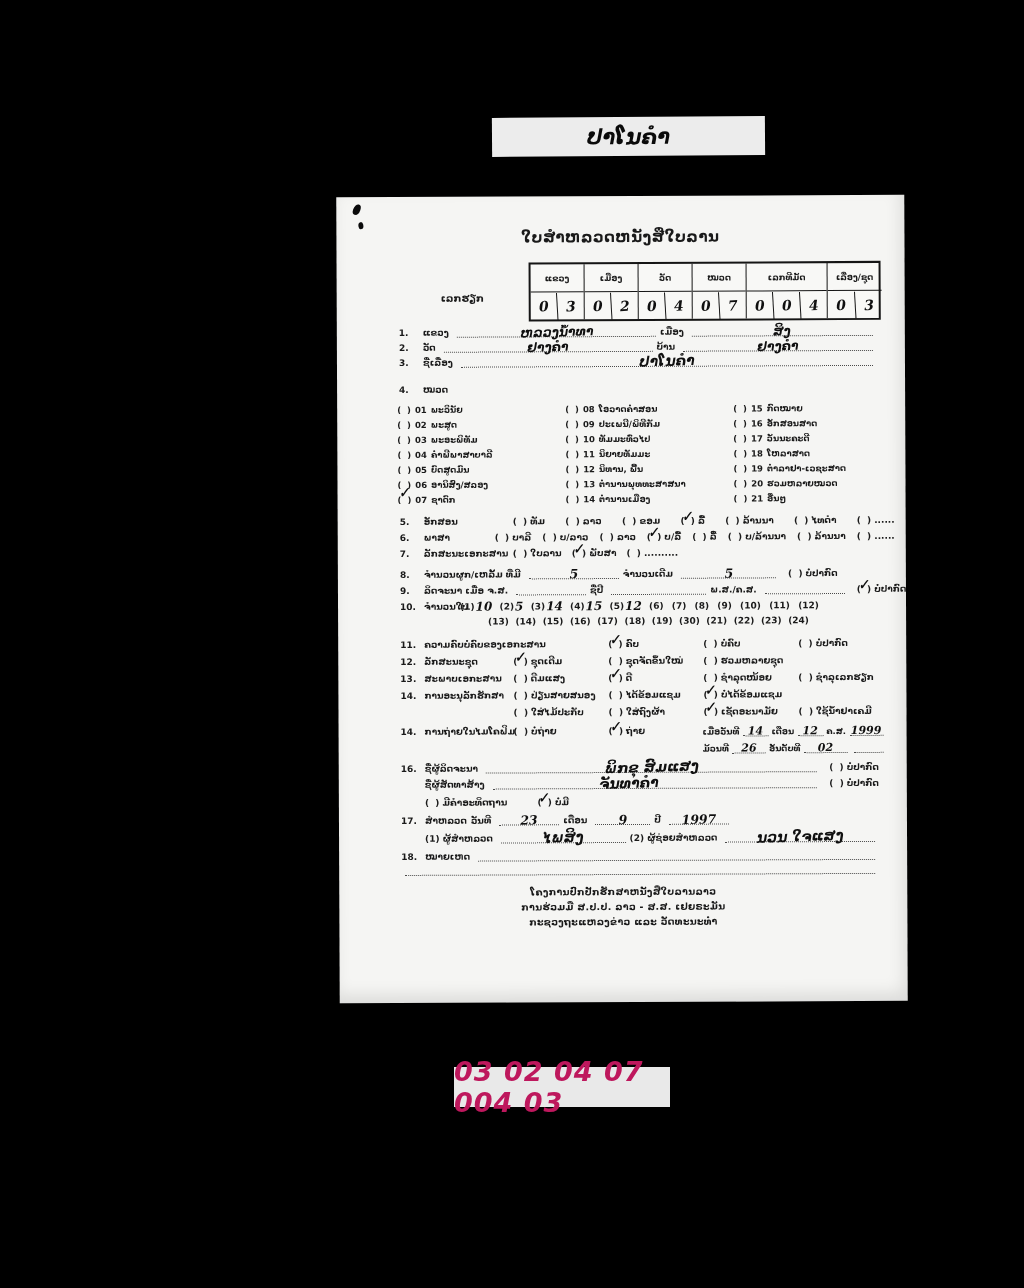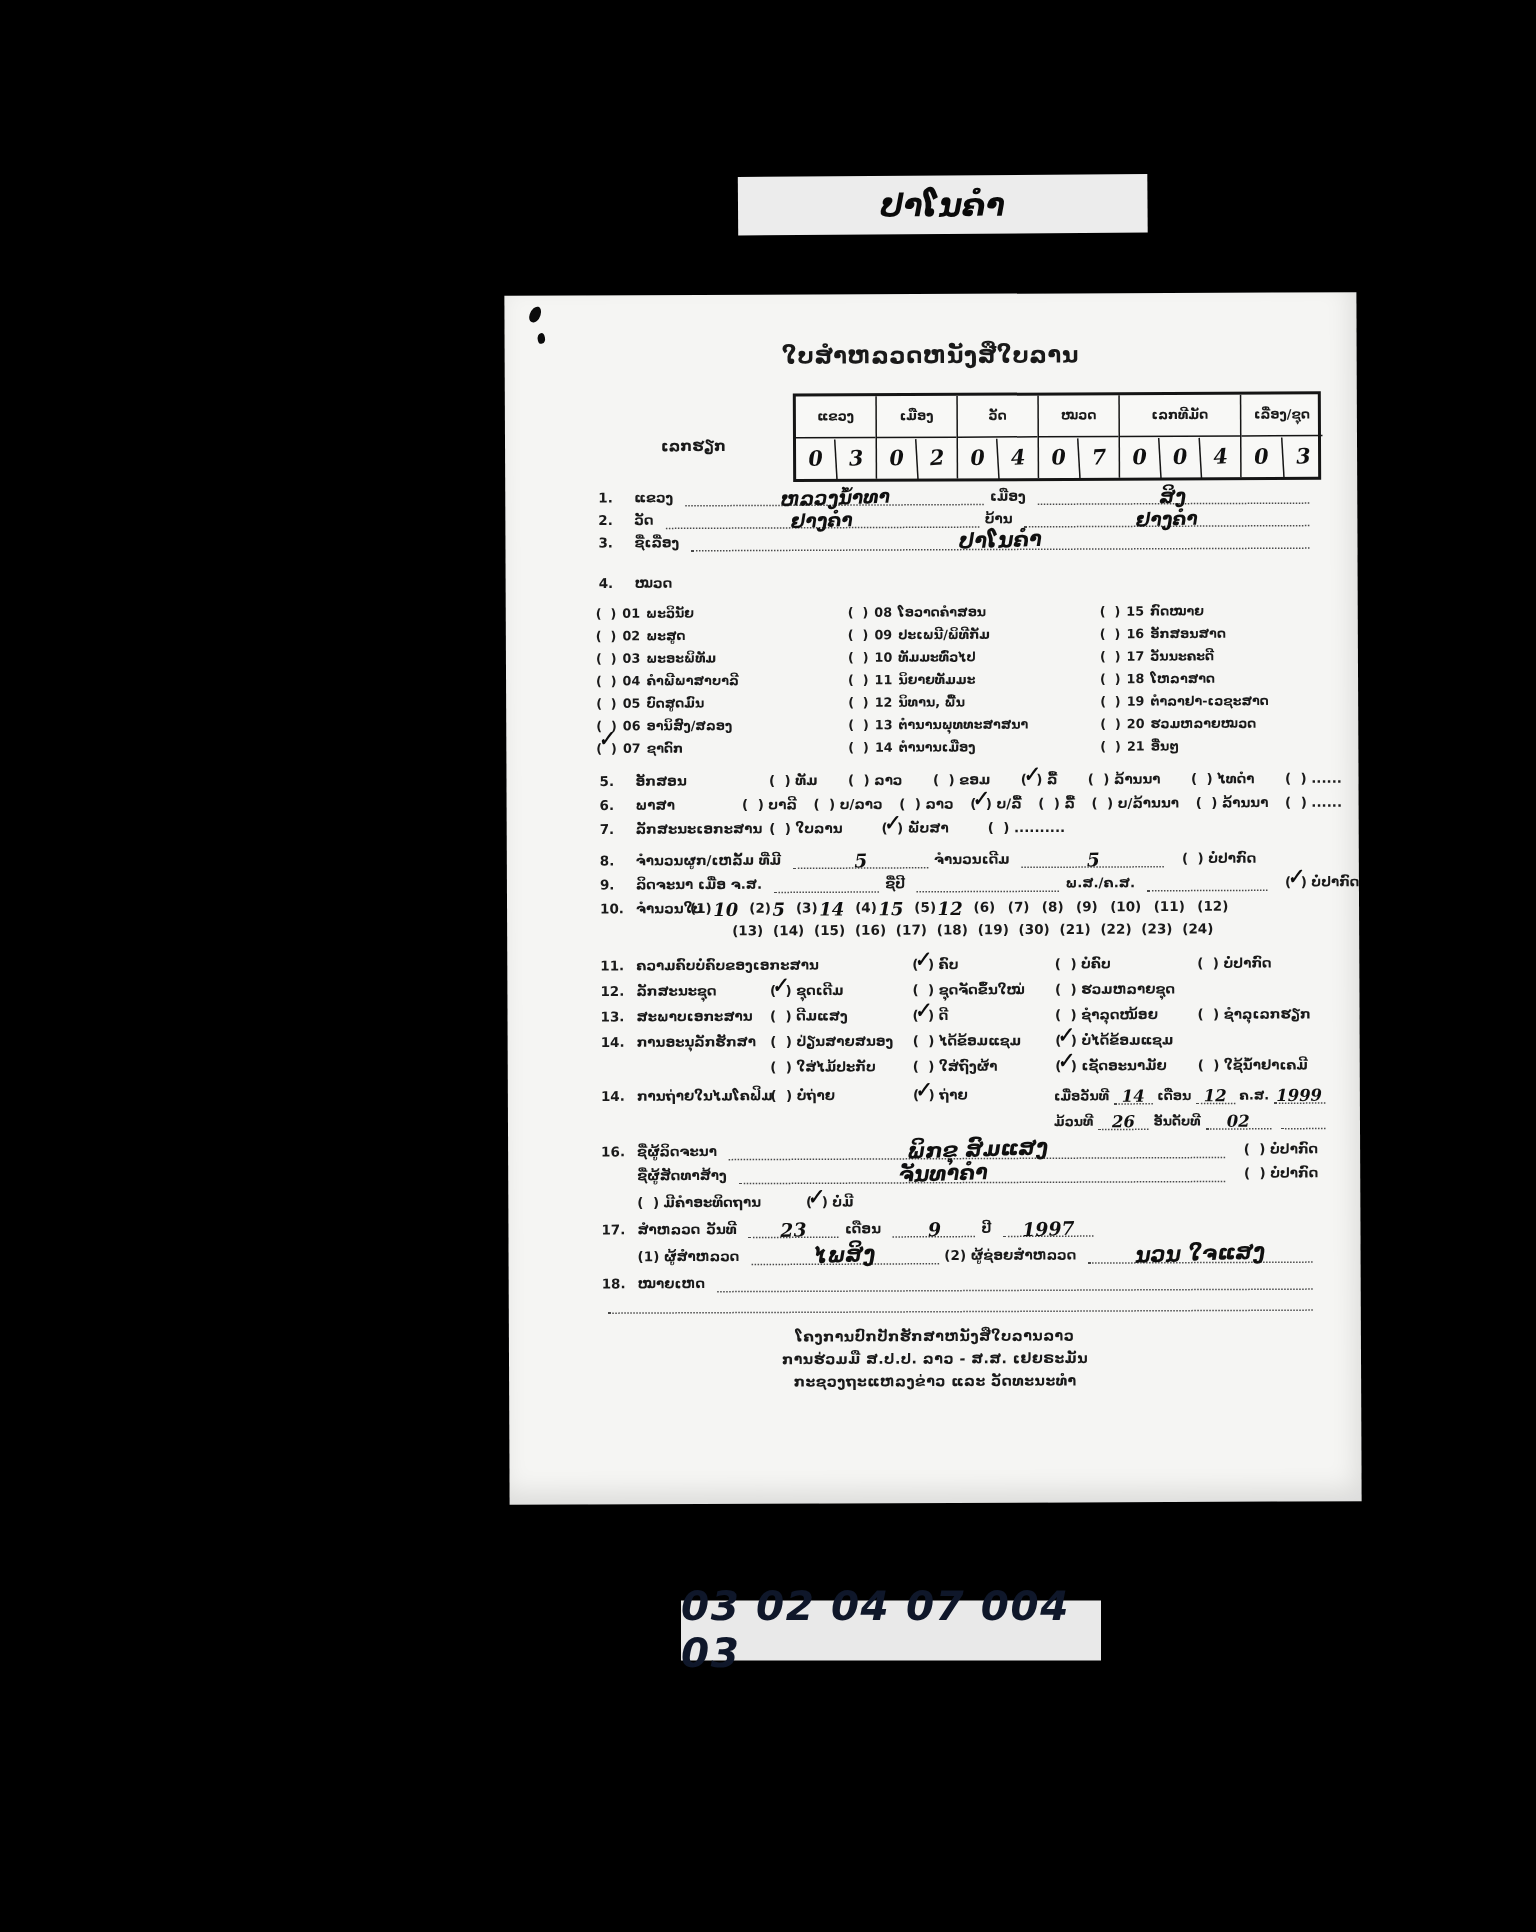--- a/index.html
+++ b/index.html
@@ -7,23 +7,23 @@
     width:1024px;height:1288px;background:#000;position:relative;overflow:hidden;
     font-family:"DejaVu Sans",sans-serif;color:#1a1a1a;
   }
   
   .toplabel{
     position:absolute;left:492px;top:117px;width:273px;height:39px;background:#ececec;
     display:flex;align-items:center;justify-content:center;
     font-weight:bold;font-style:italic;font-size:21px;color:#0a0a0a;transform:rotate(-0.4deg);
   }
   .bottomlabel{
-    position:absolute;left:454px;top:1067px;width:280px;height:40px;background:#e9e9e9;
+    position:absolute;left:454px;top:1067px;width:216px;height:40px;background:#e9e9e9;
     display:flex;align-items:center;justify-content:center;
-    font-weight:bold;font-style:italic;font-size:27px;letter-spacing:1px;color:#0f172a;
+    font-weight:bold;font-style:italic;font-size:27px;letter-spacing:1px;color:#be185d;
   }
   
   .doc{
     position:absolute;left:338px;top:196px;width:568px;height:806px;background:#f5f5f3;
     transform:rotate(-0.25deg);box-shadow:inset -4px -8px 16px rgba(0,0,0,0.10);
     font-weight:bold;
   }
   .speck{position:absolute;background:#0b0b0b;border-radius:60% 45% 55% 40%;}
   .sp1{left:17px;top:7px;width:7px;height:11px;transform:rotate(18deg);}
   .sp2{left:22px;top:25px;width:5px;height:7px;transform:rotate(-12deg);}
@@ -399,21 +399,21 @@
         <span class="opt">
           <span class="pr"></span>
           <span>......</span>
         </span>
       </div>
   </div>
 
   <div class="row" style="top:349px">
     <span class="no">7.</span>
     <span class="lbl">ລັກສະນະເອກະສານ</span>
-    <div class="opts" style="left:113px;gap:26px">
+    <div class="opts" style="left:113px;gap:10px">
 
         <span class="opt">
           <span class="pr"></span>
           <span>ໃບລານ</span>
         </span>
 
         <span class="opt">
           <span class="pr"></span>
           <span class="tick on"></span>
           <span>ພັບສາ</span>

